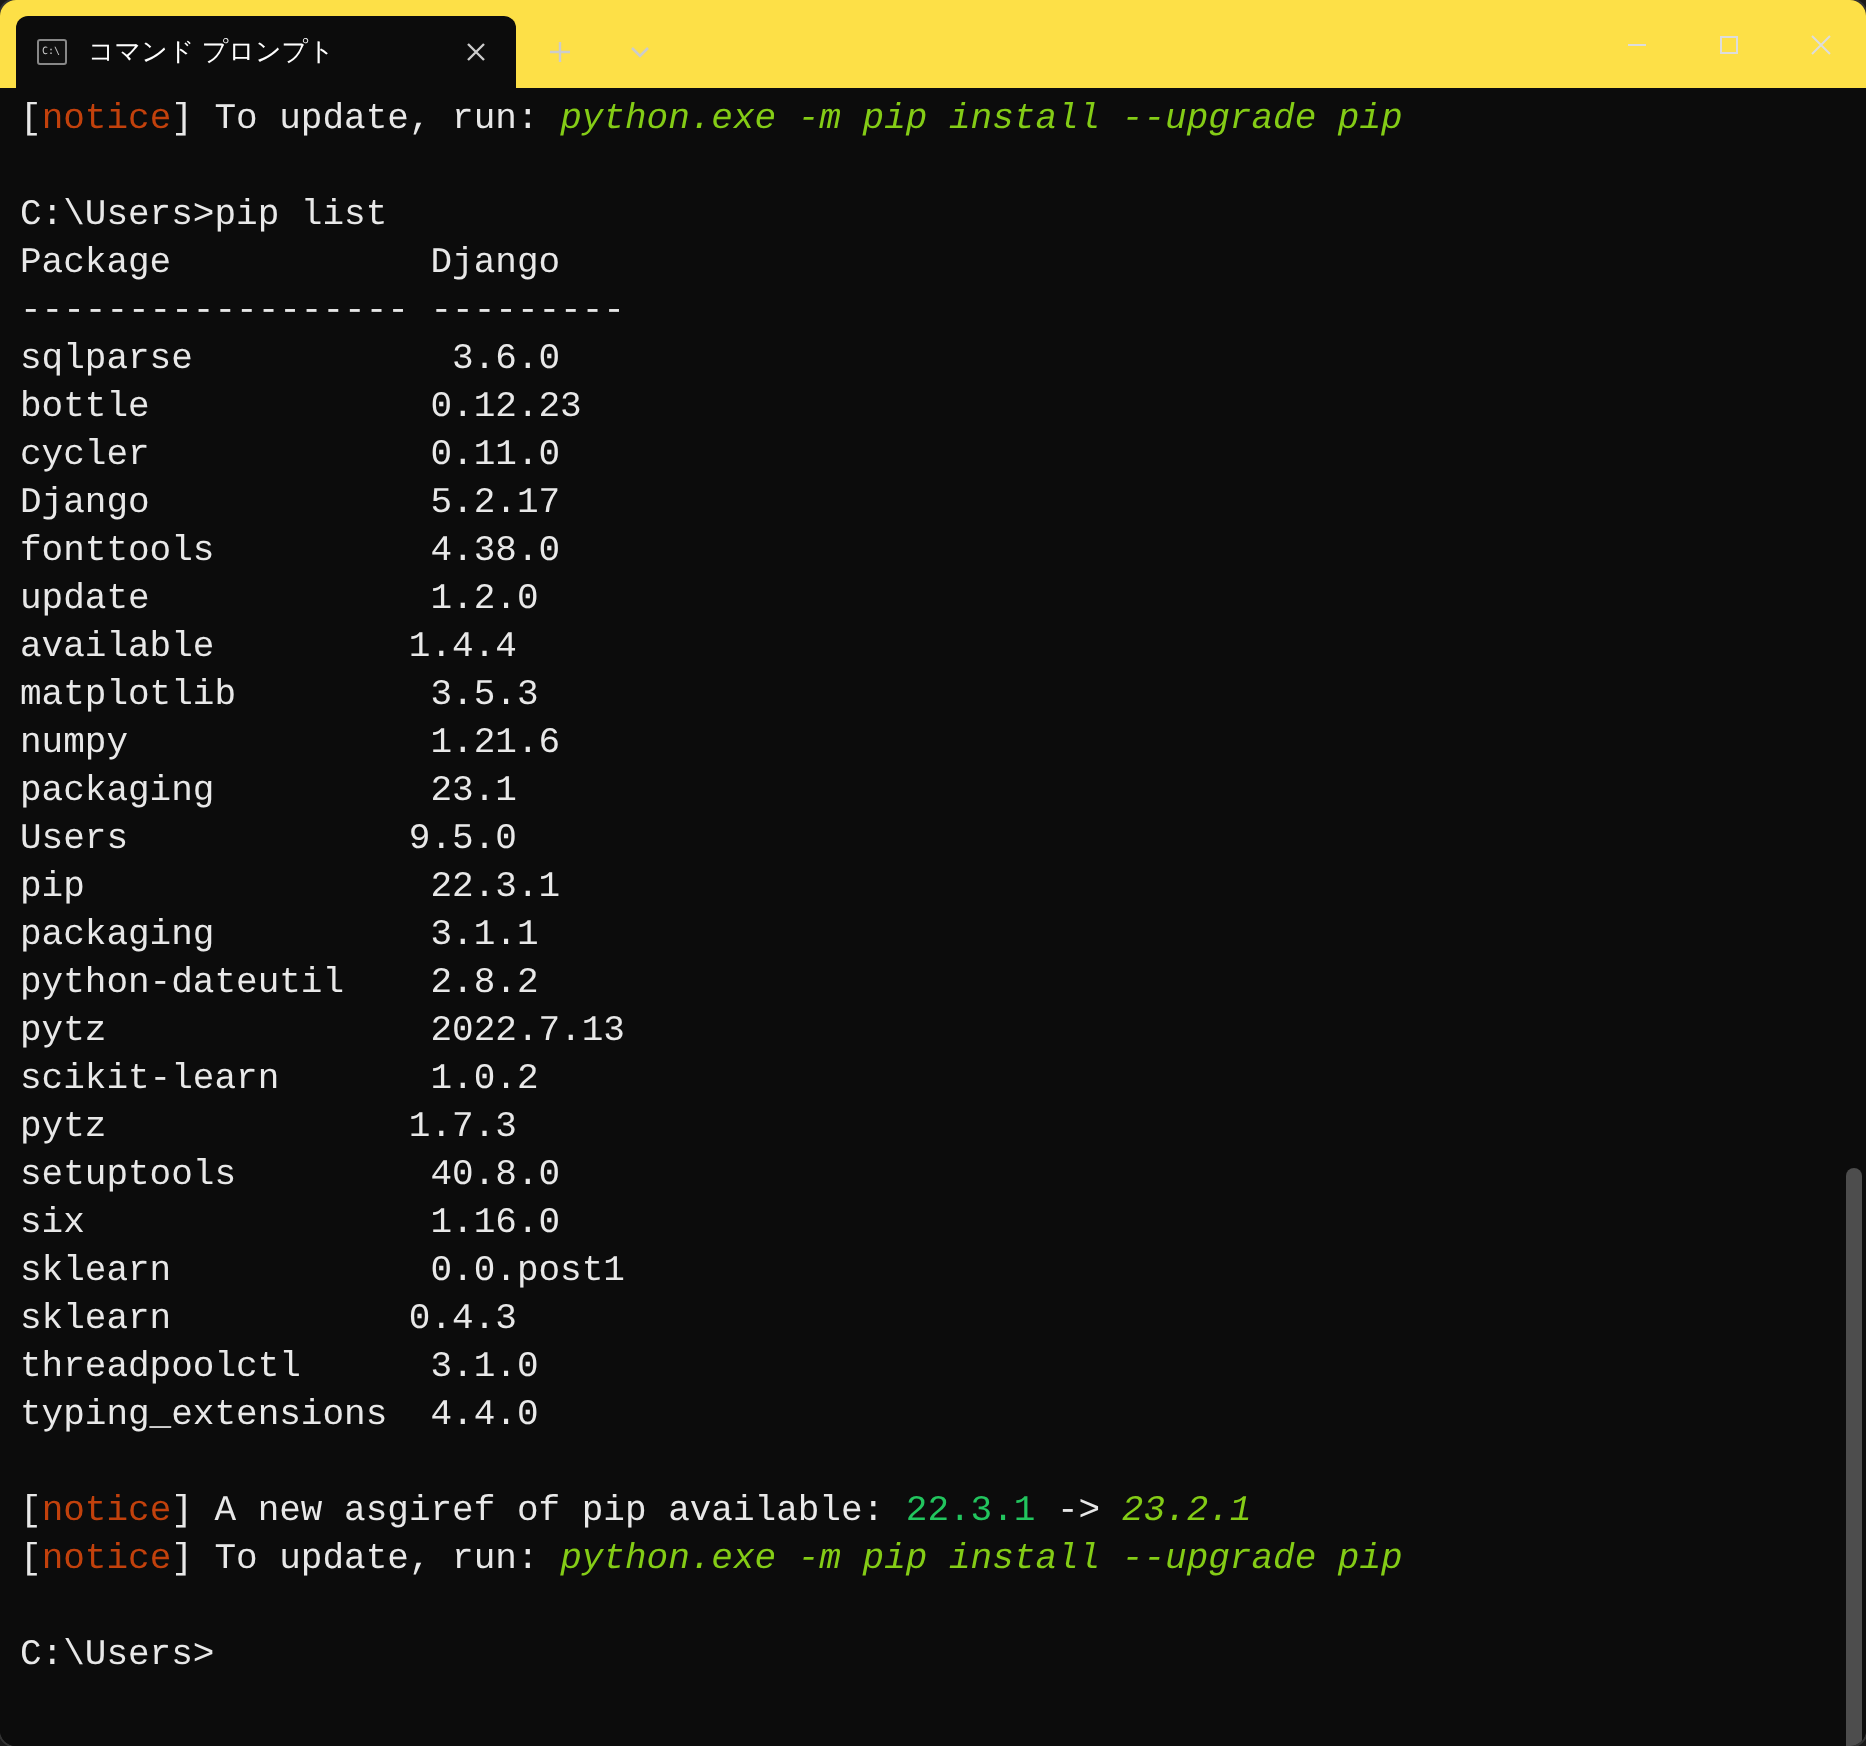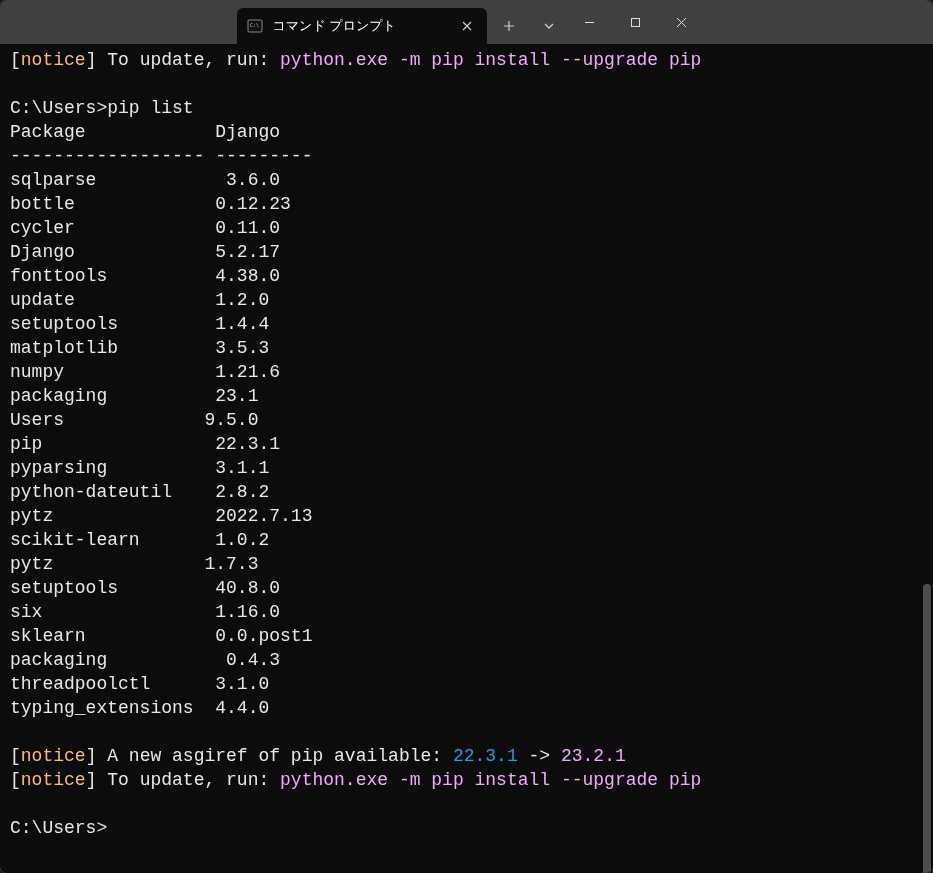--- a/index.html
+++ b/index.html
@@ -15,24 +15,24 @@
     height: 873px;
     background: #0c0c0c;
     border-radius: 8px;
     overflow: hidden;
     display: flex;
     flex-direction: column;
     box-shadow: 0 0 0 1px #333;
   }
   .titlebar {
     height: 44px;
-    background: #404040;
+    background: #fde047;
     display: flex;
     align-items: flex-end;
-    justify-content: center;
+    justify-content: space-between;
     -webkit-user-select: none;
     user-select: none;
   }
   .tabs-area {
     display: flex;
     align-items: flex-end;
     height: 100%;
     padding-left: 8px;
   }
   .tab {
@@ -99,23 +99,23 @@
     color: #cccccc;
     padding: 4px 10px 10px 10px;
     font-size: 18px;
     line-height: 24px;
     white-space: pre;
     overflow-y: auto;
     position: relative;
     font-weight: 500;
   }
   .c-white { color: #e8e8e8; }
-  .c-blue  { color: #fdba74; }
-  .c-green { color: #f0abfc; }
-  .c-red   { color: #0ea5e9; }
+  .c-blue  { color: #c2410c; }
+  .c-green { color: #84cc16; font-style: italic; }
+  .c-red   { color: #22c55e; }
   .scrollbar {
     position: absolute;
     right: 2px;
     top: 540px;
     width: 8px;
     height: 310px;
     background: #4d4d4d;
     border-radius: 4px;
   }
 </style>
@@ -174,35 +174,35 @@
 
 <span class="c-white">C:\Users&gt;</span><span class="c-white">pip list</span>
 <span id="pkg-header" class="c-white">Package            Django</span>
 <span class="c-white">------------------ ---------</span>
 <span id="pkg-rows"><span class="c-white">sqlparse            3.6.0</span>
 <span class="c-white">bottle             0.12.23</span>
 <span class="c-white">cycler             0.11.0</span>
 <span class="c-white">Django             5.2.17</span>
 <span class="c-white">fonttools          4.38.0</span>
 <span class="c-white">update             1.2.0</span>
-<span class="c-white">setuptools         1.4.4</span>
+<span class="c-white">available         1.4.4</span>
 <span class="c-white">matplotlib         3.5.3</span>
 <span class="c-white">numpy              1.21.6</span>
 <span class="c-white">packaging          23.1</span>
 <span class="c-white">Users             9.5.0</span>
 <span class="c-white">pip                22.3.1</span>
-<span class="c-white">pyparsing          3.1.1</span>
+<span class="c-white">packaging          3.1.1</span>
 <span class="c-white">python-dateutil    2.8.2</span>
 <span class="c-white">pytz               2022.7.13</span>
 <span class="c-white">scikit-learn       1.0.2</span>
 <span class="c-white">pytz              1.7.3</span>
 <span class="c-white">setuptools         40.8.0</span>
 <span class="c-white">six                1.16.0</span>
 <span class="c-white">sklearn            0.0.post1</span>
-<span class="c-white">packaging           0.4.3</span>
+<span class="c-white">sklearn           0.4.3</span>
 <span class="c-white">threadpoolctl      3.1.0</span>
 <span class="c-white">typing_extensions  4.4.0</span>
 </span>
 <span class="c-white">[</span><span class="c-blue">notice</span><span class="c-white">] A new asgiref of pip available: </span><span class="c-red">22.3.1</span><span class="c-white"> -&gt; </span><span class="c-green">23.2.1</span>
 <span class="c-white">[</span><span class="c-blue">notice</span><span class="c-white">] To update, run: </span><span class="c-green">python.exe -m pip install --upgrade pip</span>
 
 <span class="c-white">C:\Users&gt;</span><div class="scrollbar"></div></div>
 
 </div>
 

